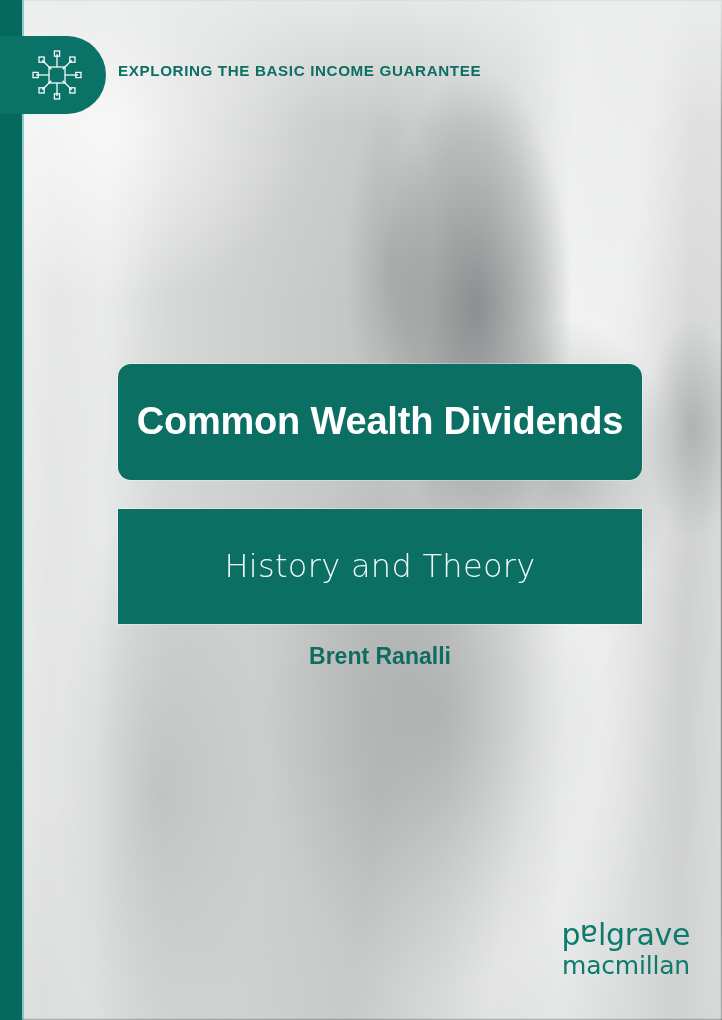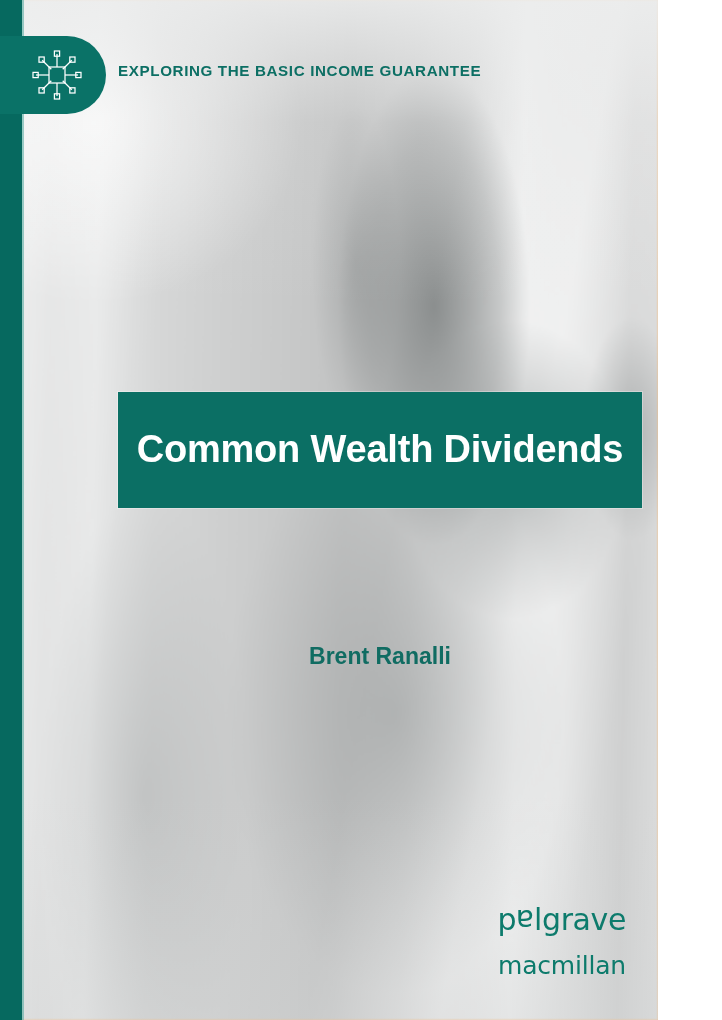--- a/index.html
+++ b/index.html
@@ -6,24 +6,24 @@
     margin: 0;
     padding: 0;
     background: #ffffff;
   }
   body {
     font-family: "Liberation Sans", sans-serif;
   }
 
   .cover {
     position: relative;
-    width: 658px;
+    width: 722px;
     height: 1020px;
     overflow: hidden;
-    background: #fdba74;
+    background: #000000;
   }
 
   
   .bg-photo {
     position: absolute;
     inset: 0;
     background-color: #d4d5d5;
     background-image:
       
       radial-gradient(ellipse 300px 260px at 14% 12%, rgba(255,255,255,0.75) 0%, rgba(255,255,255,0) 70%),
@@ -119,22 +119,23 @@
     left: 118px;
     width: 524px;
     background: #0b6f64;
     display: flex;
     align-items: center;
     justify-content: center;
     box-sizing: border-box;
     box-shadow: 0 0 0 1px rgba(255,255,255,0.30);
   }
   .title-panel {
-    top: 392px;
+    top: 364px;
     height: 116px;
+    border-radius: 13px;
   }
   .subtitle-panel {
     top: 509px;
     height: 115px;
   }
 
   .book-title {
     color: #ffffff;
     font-size: 38px;
     font-weight: bold;
@@ -185,21 +186,21 @@
   .publisher .pal .flip-a {
     display: inline-block;
     transform: rotate(180deg);
   }
   .publisher .mac {
     font-size: 25px;
     font-weight: 400;
     letter-spacing: -0.2px;
     font-family: "DejaVu Sans", sans-serif;
     display: block;
-    margin-top: 18px;
+    margin-top: 3px;
   }
 </style>
 </head>
 <body>
 
 <div class="cover">
 
   <div class="bg-photo"></div>
   <div class="bg-vignette"></div>
 
@@ -234,20 +235,23 @@
       </g>
     </svg>
   </div>
 
   <div class="series-title">EXPLORING THE BASIC INCOME GUARANTEE</div>
 
   <div class="title-panel">
     <div class="book-title">Common Wealth Dividends</div>
   </div>
 
+  <div class="subtitle-panel">
+    <div class="book-subtitle">History and Theory</div>
+  </div>
 
   <div class="author">Brent Ranalli</div>
 
   <div class="publisher">
     <span class="pal"><span>p</span><span class="flip-a">a</span><span>lgrave</span></span>
     <span class="mac">macmillan</span>
   </div>
 
 </div>
 

